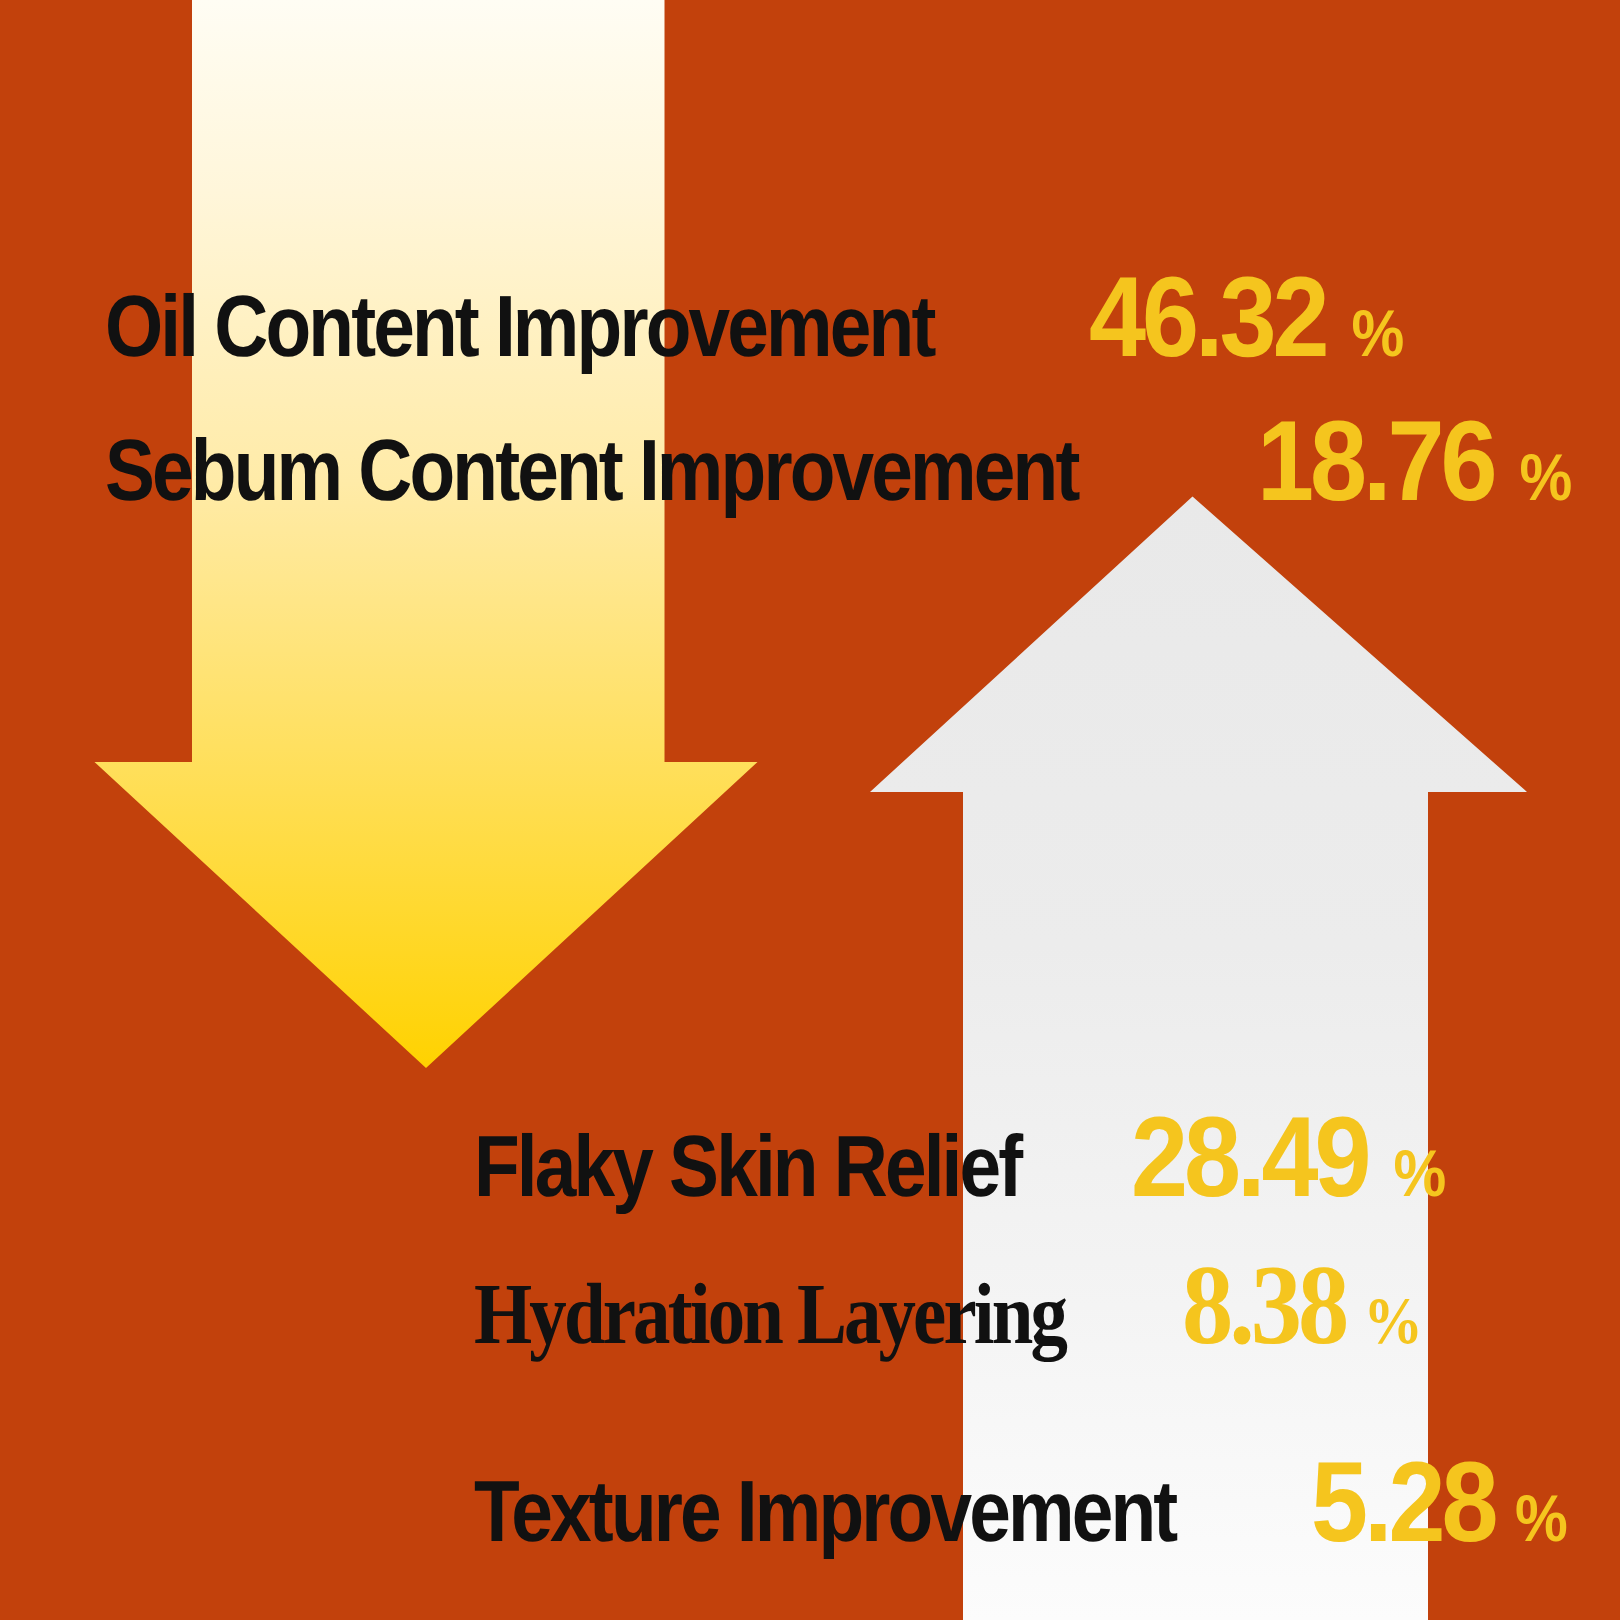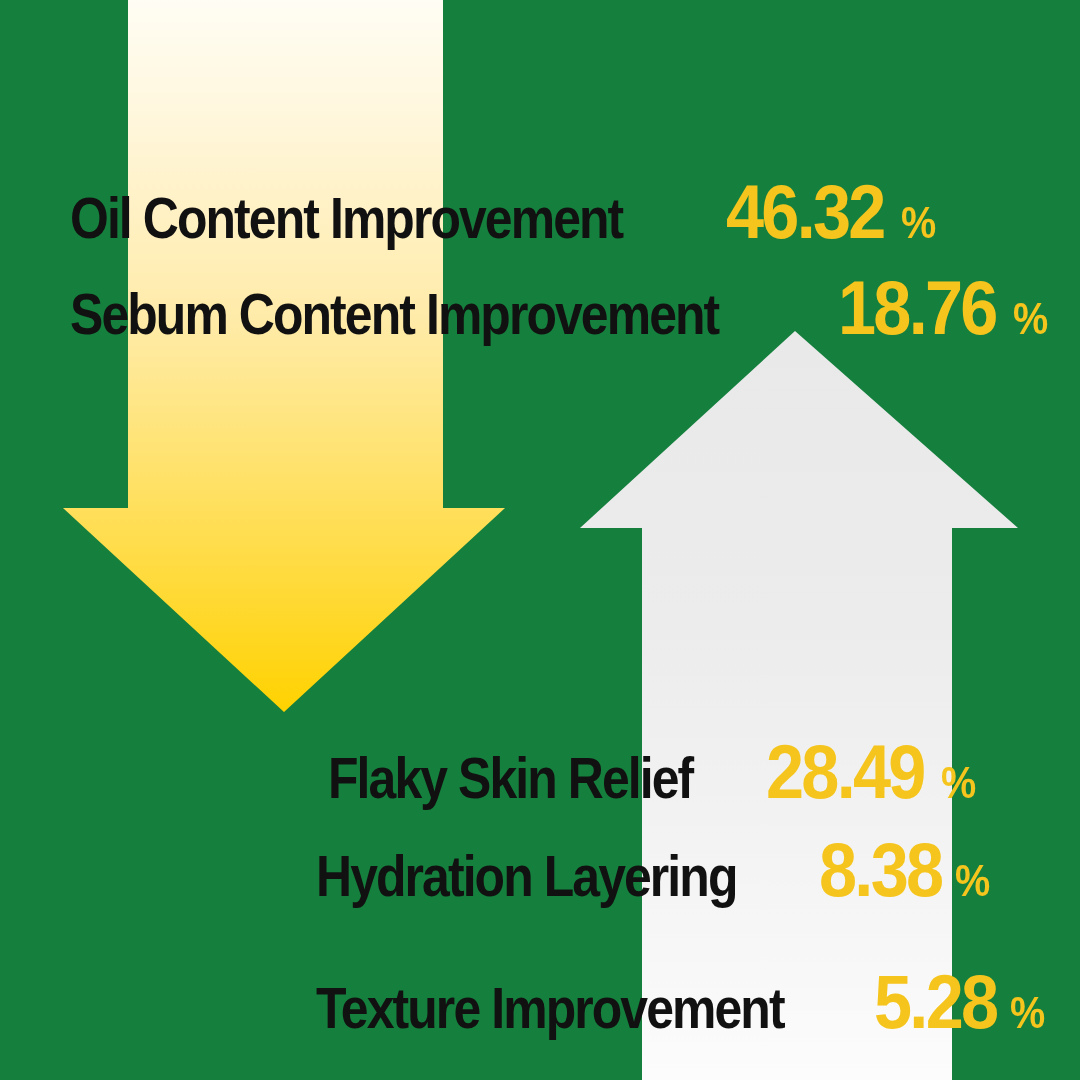--- a/index.html
+++ b/index.html
@@ -4,21 +4,21 @@
 <style>
   html, body {
     margin: 0;
     padding: 0;
     background: #ffffff;
   }
   #canvas {
     position: relative;
     width: 1080px;
     height: 1080px;
-    background: #15803d;
+    background: #c2410c;
     overflow: hidden;
     font-family: "Liberation Sans", "DejaVu Sans", sans-serif;
   }
 
   
   #arrows {
     position: absolute;
     left: 0; top: 0;
     width: 1080px;
     height: 1080px;
@@ -56,22 +56,22 @@
     letter-spacing: -1px;
     color: #F5C51E;
     transform: scaleX(0.90);
     transform-origin: left bottom;
     display: inline-block;
   }
 
   
   #row-0 { left: 70px;  top: 174px; }
   #row-1 { left: 70px;  top: 270px; }
-  #row-2 { left: 328px; top: 734px; justify-content: space-between; }
-  #row-3 { left: 316px; top: 832px; }
+  #row-2 { left: 316px; top: 734px; justify-content: space-between; }
+  #row-3 { left: 316px; top: 832px; font-family: Liberation Serif, serif; }
   #row-4 { left: 316px; top: 964px; }
 
   .gap-sm { display: inline-block; width: 14px; }
 </style>
 </head>
 <body>
 
 <div id="canvas">
 
   <svg id="arrows" viewBox="0 0 1080 1080" width="1080" height="1080" aria-hidden="true">

